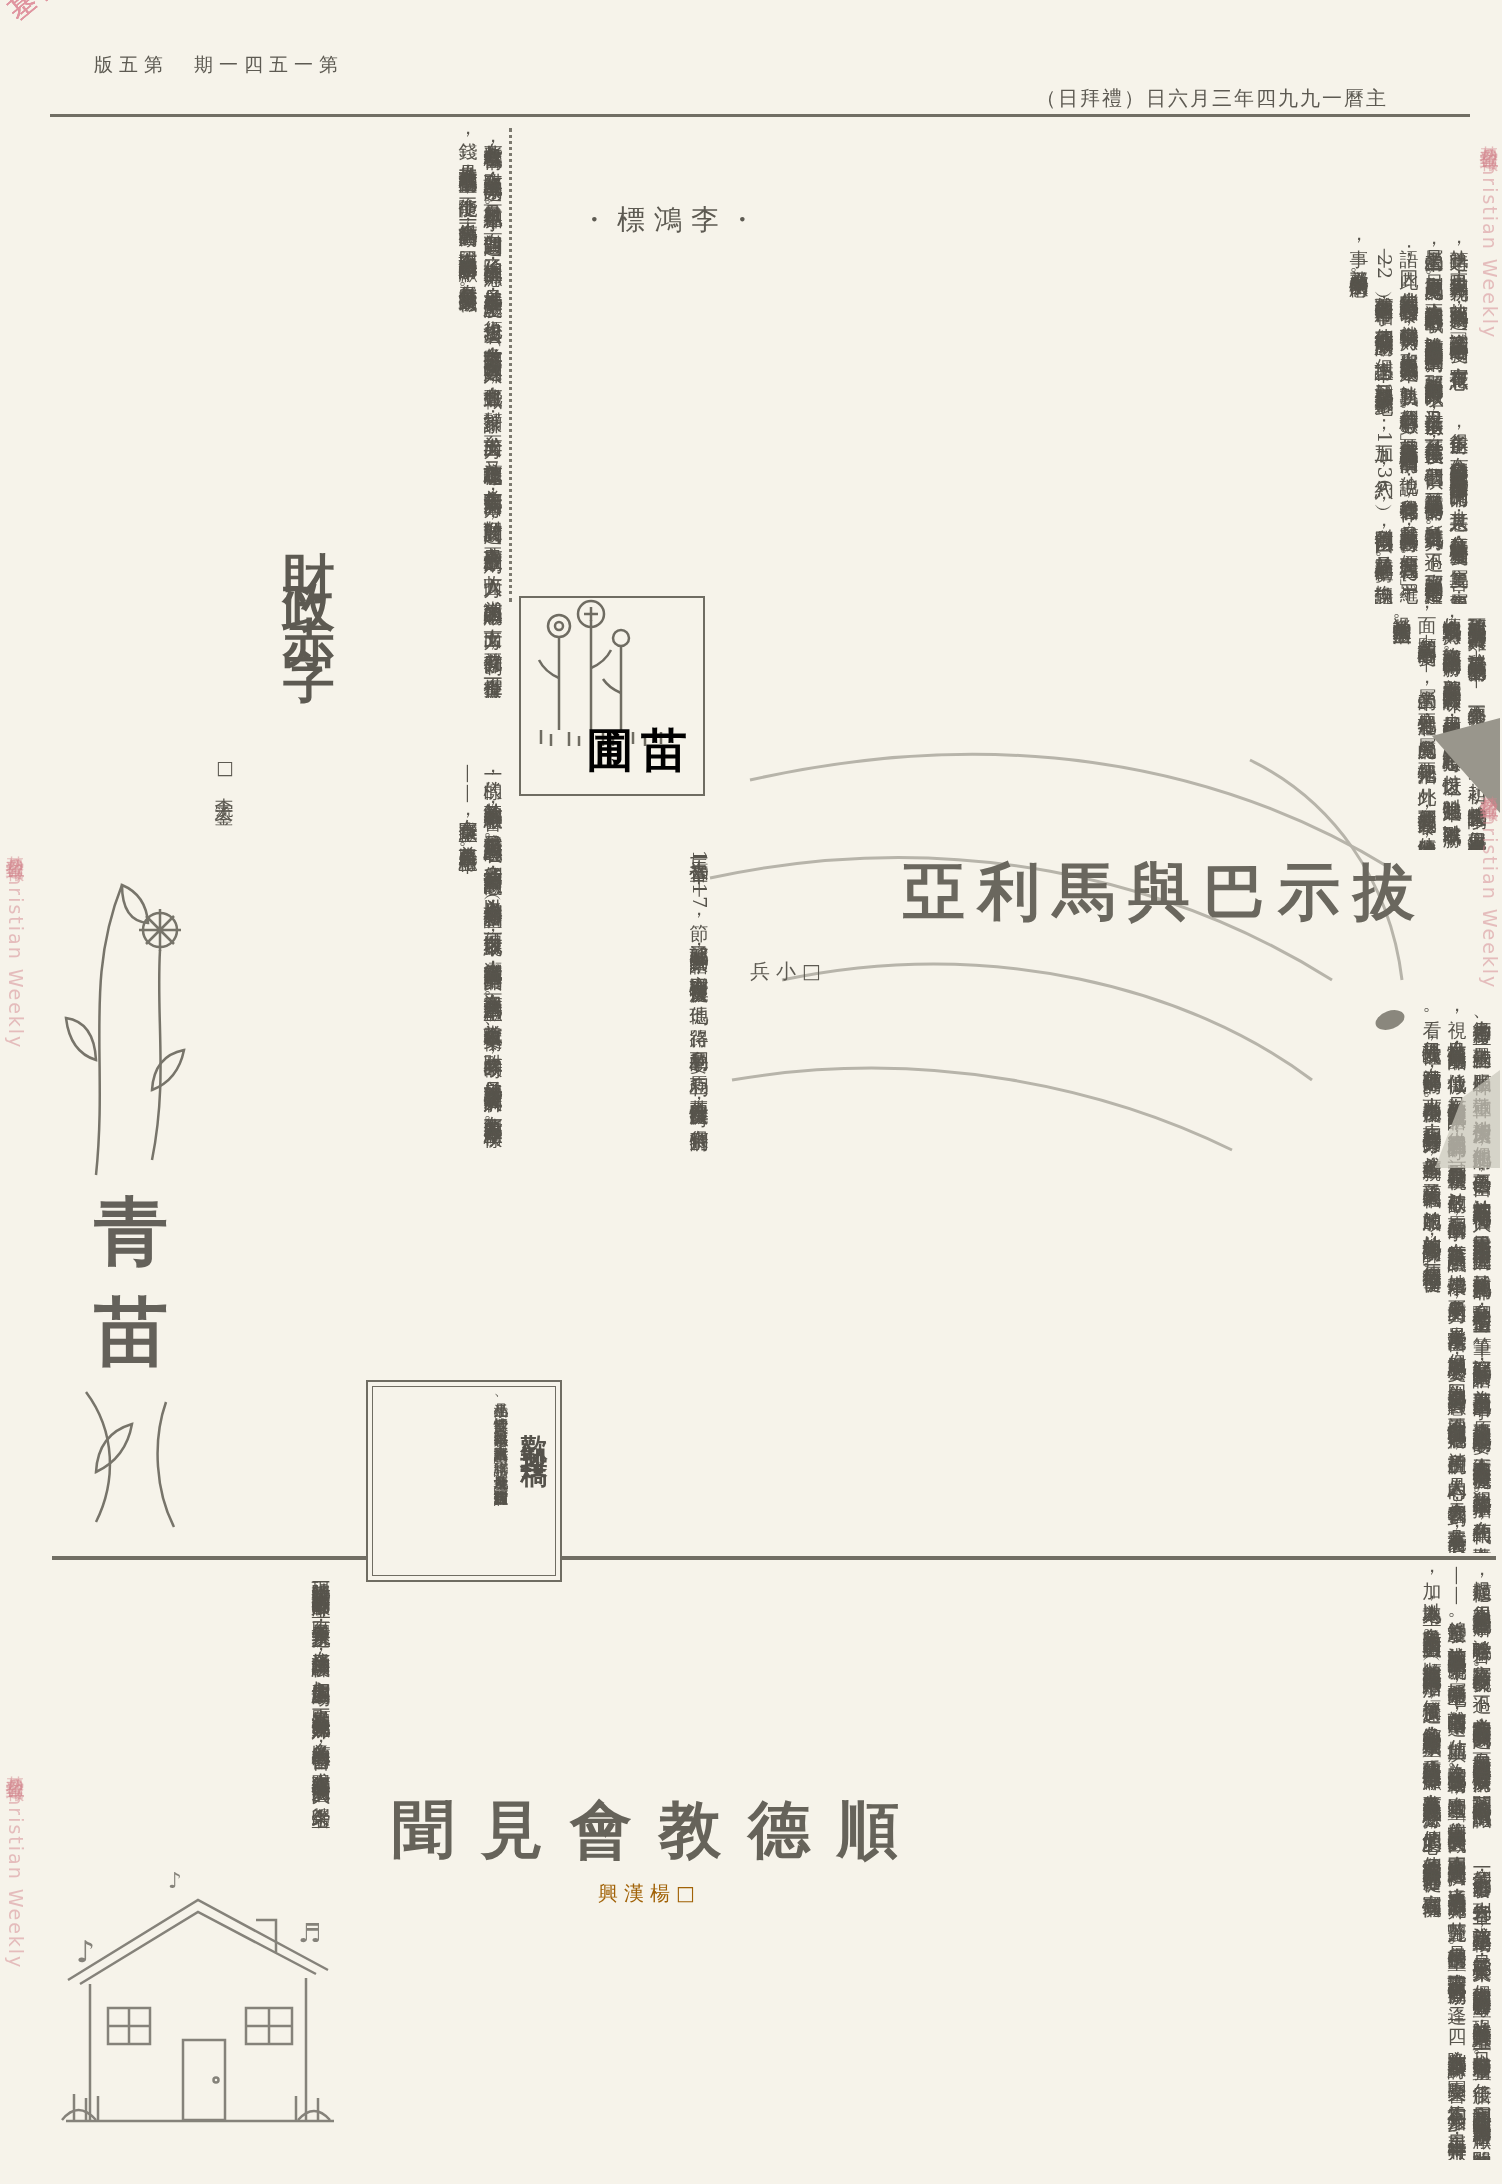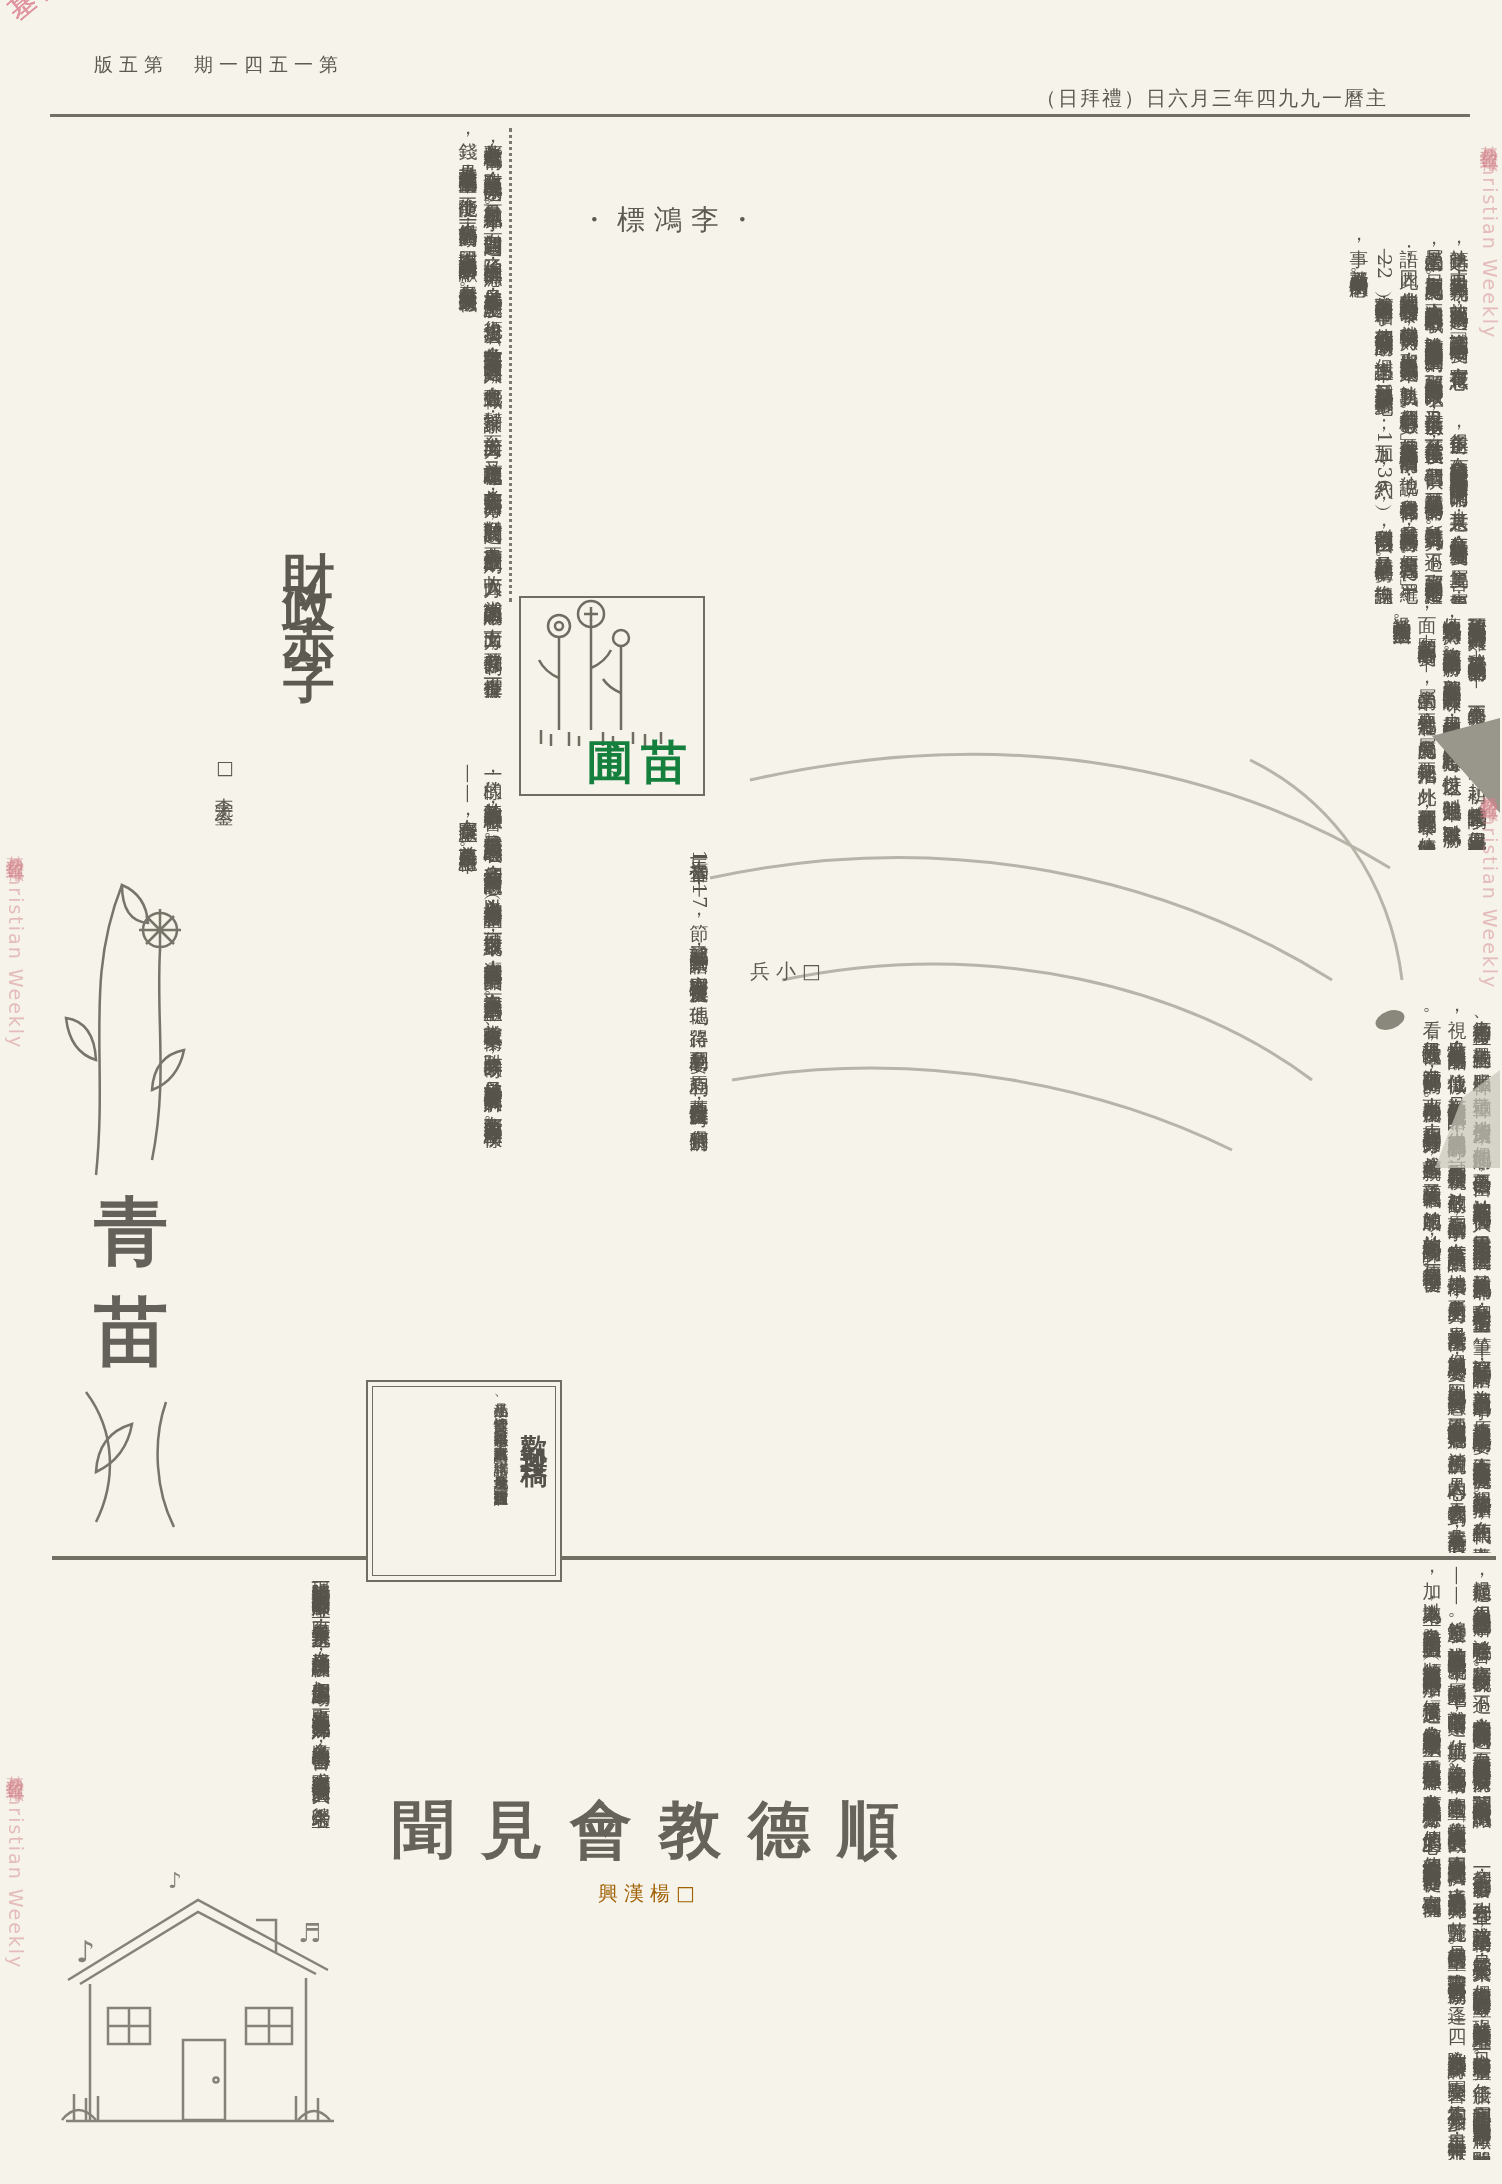--- a/index.html
+++ b/index.html
@@ -25,21 +25,21 @@
   #date-line{left:1036px;top:58px;font-size:20px;letter-spacing:2px;color:#5d5a52;margin-top:27px;}
   #rule-header{left:50px;top:114px;width:1420px;height:3px;}
   
   #td-headline{left:1058px;top:134px;font-size:76px;letter-spacing:56px;color:#716e64;font-weight:500;white-space:nowrap;z-index:2;font-family:"DejaVu Sans",sans-serif;}
   #td-byline{left:580px;top:168px;font-size:28px;letter-spacing:9px;color:#5d5a52;z-index:2;margin-top:33px;}
   #divider-dotted{left:509px;top:128px;height:474px;width:0;border-left:3px dotted #7b786e;z-index:2;}
   #td-p1{left:522px;top:234px;width:950px;height:370px;}
   #td-p3{left:714px;top:602px;width:776px;height:248px;}
   
   #seedling-box{left:519px;top:596px;width:182px;height:196px;border:2.5px solid #6f6c62;background:#f6f3ea;z-index:3;}
-  #seedling-label{position:absolute;right:8px;bottom:0;font-size:46px;font-weight:700;letter-spacing:8px;color:#15803d;font-family:"DejaVu Sans",sans-serif;}
+  #seedling-label{position:absolute;right:8px;bottom:12px;font-size:46px;font-weight:700;letter-spacing:8px;color:#000000;font-family:"DejaVu Sans",sans-serif;}
   
   #fin-a{left:56px;top:128px;width:450px;height:570px;}
   #fin-b{left:56px;top:764px;width:450px;height:384px;}
   #fin-title{left:238px;top:374px;width:106px;height:400px;z-index:2;
     font-size:52px;letter-spacing:32px;color:#5d5a52;font-weight:700;
     display:flex;justify-content:center;}
   #fin-byline{left:194px;top:756px;width:44px;height:180px;z-index:2;font-size:19px;letter-spacing:4px;color:#5d5a52;}
   
   #mary-headline{left:903px;top:850px;font-size:62px;letter-spacing:13px;color:#6a675e;font-weight:600;white-space:nowrap;z-index:3;font-family:"DejaVu Sans",sans-serif;}
   #mary-byline{left:750px;top:958px;font-size:20px;letter-spacing:6px;color:#5d5a52;z-index:3;}
@@ -126,20 +126,21 @@
       <g stroke="#b7b4aa" stroke-width="3" fill="none">
         <path d="M60 62 C300 8 520 40 700 150"></path>
         <path d="M20 160 C260 108 480 160 642 262"></path>
         <path d="M92 262 C300 218 500 270 622 362"></path>
         <path d="M42 362 C240 328 420 372 542 432"></path>
         <path d="M560 42 C642 82 700 162 712 262"></path>
       </g>
       <ellipse cx="700" cy="302" rx="15" ry="9" fill="#8a877d" transform="rotate(-20 700 302)"></ellipse>
     </svg>
   </div>
+  <div class="abs" id="mary-headline">亞利馬與巴示拔</div>
   <div class="abs" id="mary-byline">兵小□</div>
   <div class="abs body-txt" id="mary-main">大衛是神所膏立、敬畏神的王，一生順服神、敬重神，被神所大大使用；但他所犯的罪，仍要自己擔當，神的審判並不因此而偏待任何一個人。拔示巴不能因為生了所羅門這一位偉大的王，就抹煞了她曾犯的罪；「烏利亞的妻子」這個稱銜，一筆一筆，記錄在耶穌基督的家譜中，為甚麼不用她自己的名字？原來神要人記得她曾是烏利亞的妻子，大衛王奪人妻子的罪雖然得着赦免，犯罪的後果卻須承擔。在舊約的年代，女性不受重視，女性只被視為男性的附屬品，地位低微，只有極少數的女性被記錄在家譜中。從這裏對馬利亞的稱呼，可看到馬利亞是被重視、被尊敬的。馬利亞所做的事，在當時來說是不可思議的；她未婚懷孕，所要承受的壓力，豈是常人所能擔當？但她以順服的心去承受，因為她知道這是出於神的旨意。神不會因女性地位低微而輕看她們，神所重視的，是人的內心。今天我們學習到，凡事不能單看表面，乃要看神怎樣看。無論男性或女性，在神眼前都是平等的，人人都可以被神使用。馬利亞得到尊貴的身分，成為救主的母親，蒙受了極大的福氣；她的順服、她的信心與謙卑的功課，值得我們每一位信徒學習。</div>
 
   <div class="abs" id="sprout">
     <svg width="150" height="322" viewBox="0 0 150 322">
       <g stroke="#77746a" stroke-width="2.5" fill="none">
         <path d="M40 315 C52 200 28 120 66 25"></path>
         <path d="M66 25 q24 10 26 38 q-26 -2 -26 -38z"></path>
         <path d="M40 200 q-26 -8 -30 -42 q28 4 30 42z"></path>
         <circle cx="104" cy="70" r="17"></circle>

